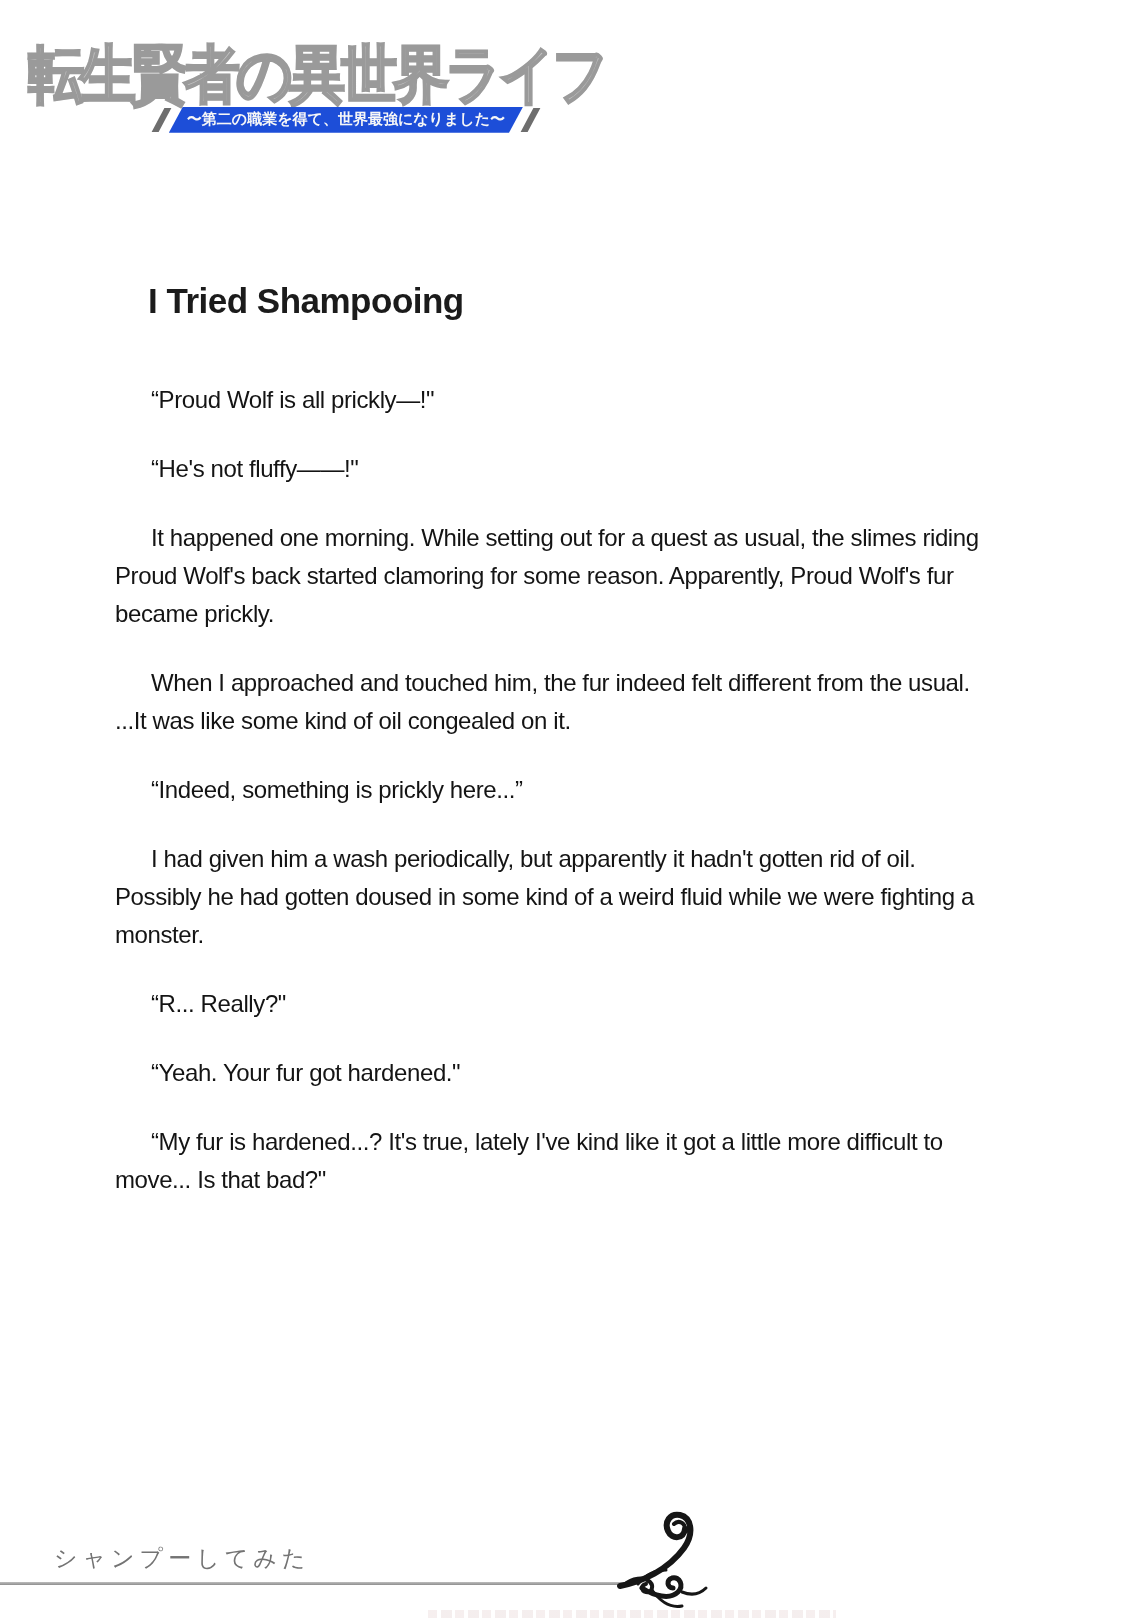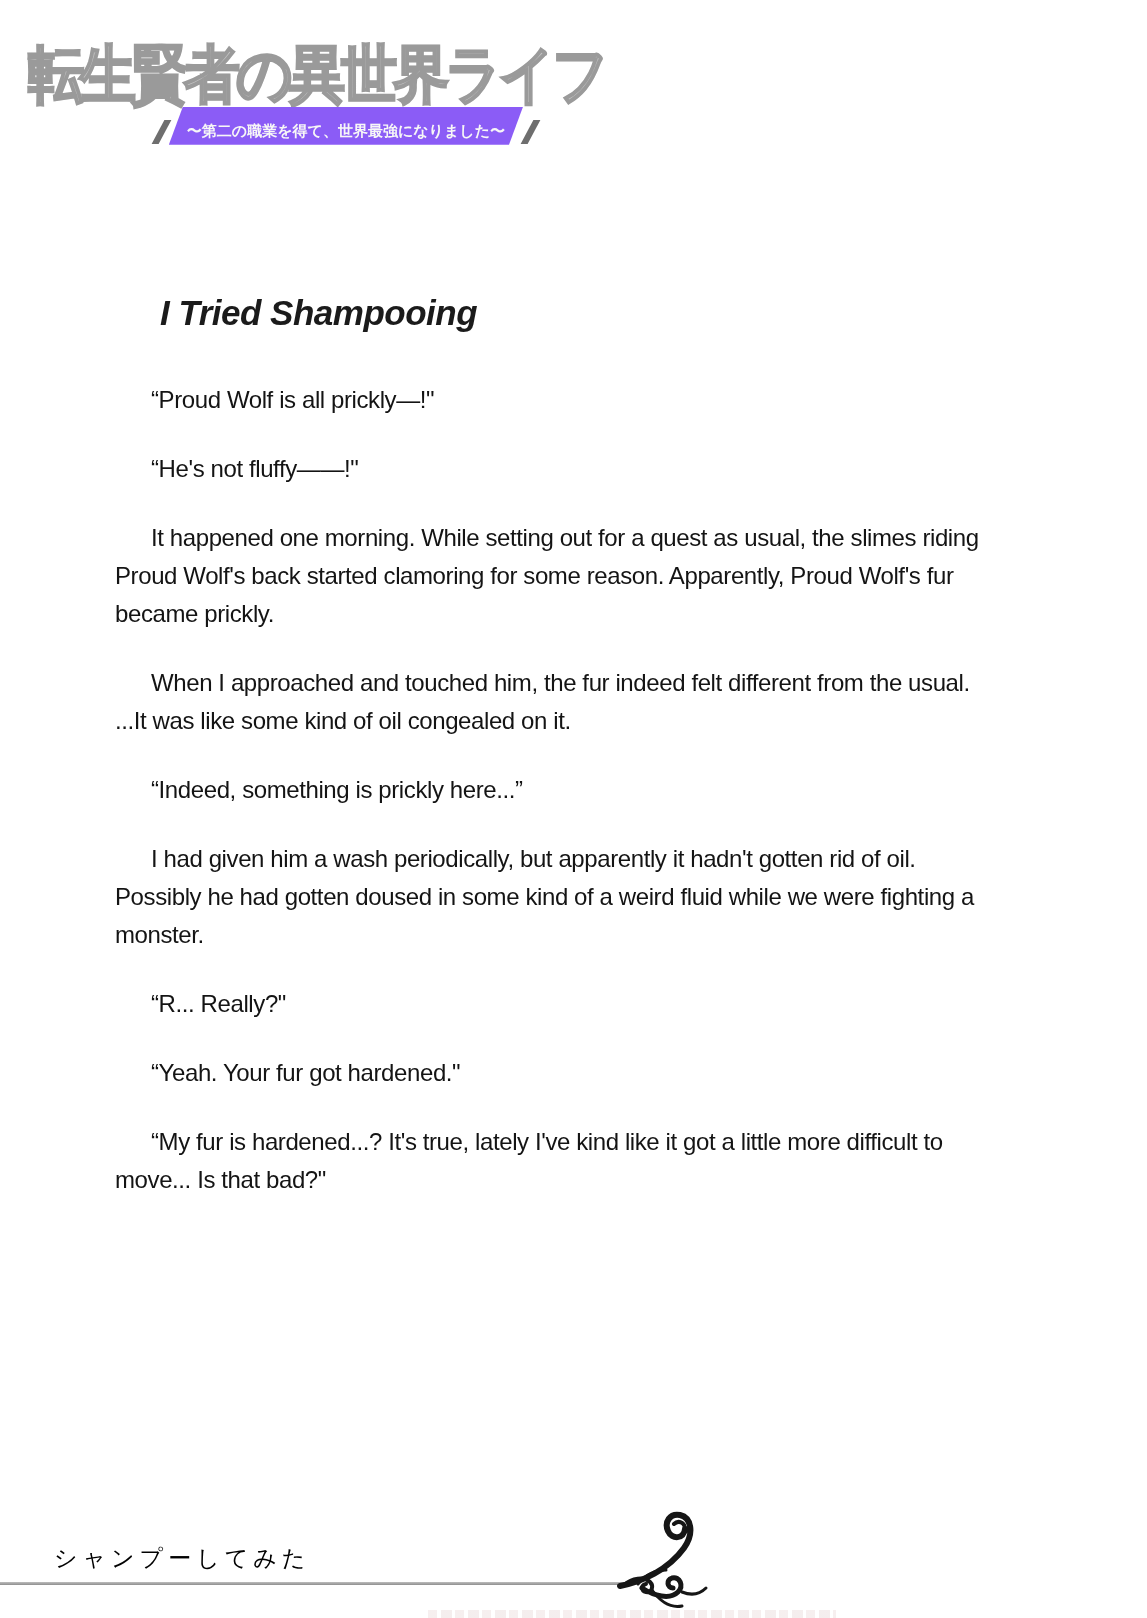--- a/index.html
+++ b/index.html
@@ -31,50 +31,49 @@
     -webkit-text-stroke:2px #9a9a9a;
     text-shadow:0 0 1px #8f8f8f;
     white-space:nowrap;
     transform:scaleY(1.12);
   }
   .logo-sub-wrap{
     margin-top:2px;
   }
   .logo-sub{
     display:inline-block;
-    background:#8b5cf6;
+    background:#1d4ed8;
     color:#f7f7f7;
     font-family:Liberation Sans, sans-serif;
     font-size:15px;
     font-weight:bold;
     letter-spacing:0px;
-    padding:15px 18px 4px 18px;
+    padding:3px 18px 4px 18px;
     clip-path:polygon(14px 0, 100% 0, calc(100% - 14px) 100%, 0 100%);
     position:relative;
     white-space:nowrap;
   }
   .logo-sub-tick{
     display:inline-block;
     width:7px;
     height:24px;
     background:#6e6e6e;
     transform:skewX(-28deg);
     vertical-align:middle;
     margin:0 4px;
   }
 
   
   .chapter-title{
     position:absolute;
     left:148px;
     top:281px;
-    margin:12px;
+    margin:0;
     font-size:35px;
     font-weight:bold;
-    font-style:italic;
     letter-spacing:-0.5px;
     color:#1b1b1b;
   }
 
   
   .content{
     position:absolute;
     left:115px;
     top:381px;
     width:890px;
@@ -89,21 +88,21 @@
   }
 
   
   .footer-label{
     position:absolute;
     left:54px;
     top:1543px;
     font-family:"DejaVu Serif", serif;
     font-size:23px;
     letter-spacing:5px;
-    color:#000000;
+    color:#737373;
     white-space:nowrap;
   }
   .footer-rule{
     position:absolute;
     left:0;
     top:1582px;
     width:628px;
     height:3px;
     background:linear-gradient(#bdbdbd,#8f8f8f);
   }

